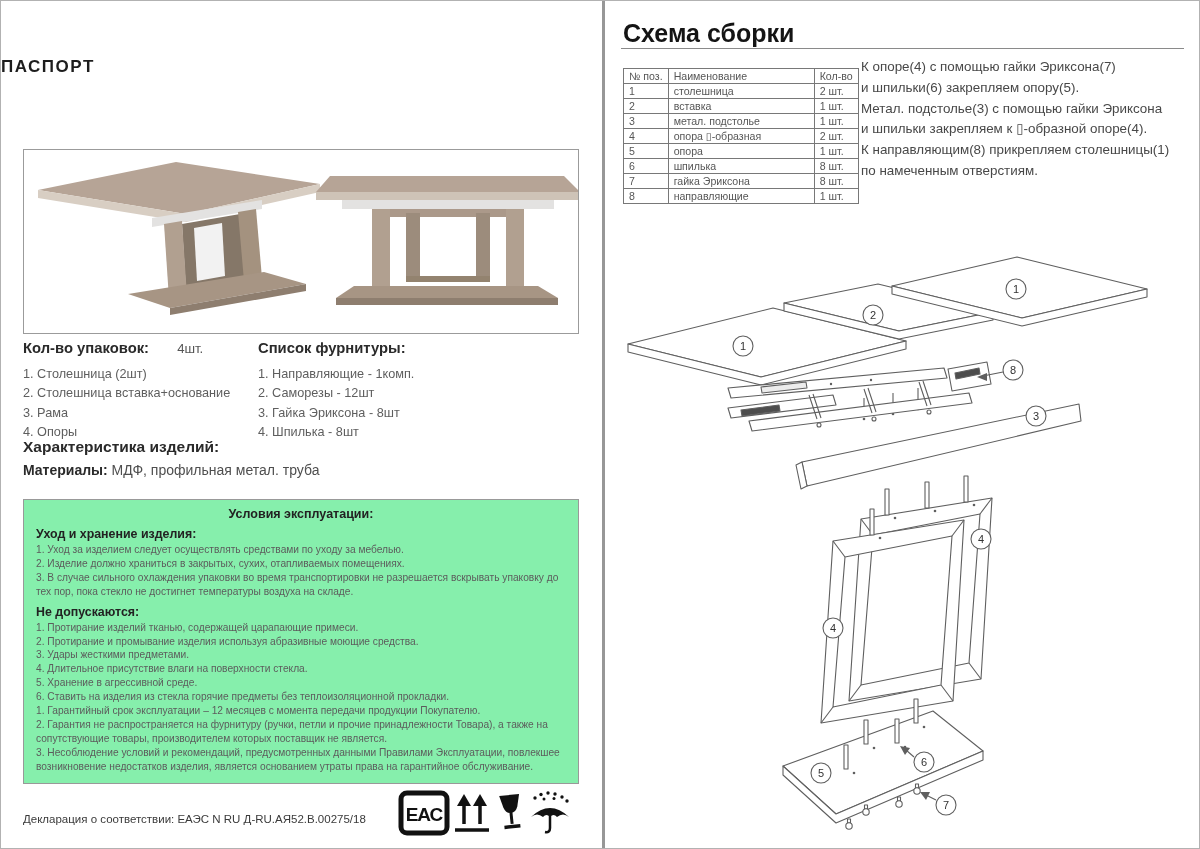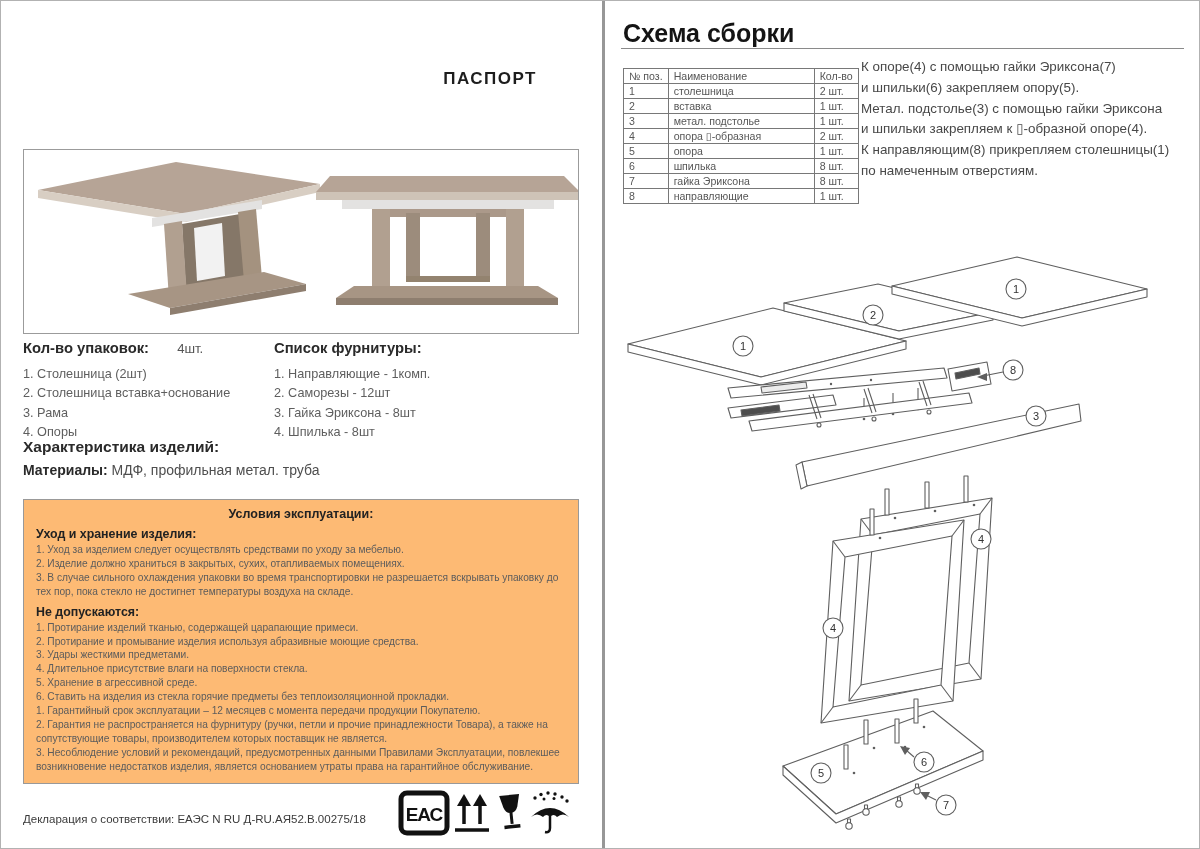--- a/index.html
+++ b/index.html
@@ -4,32 +4,32 @@
 <style>
   html,body{margin:0;padding:0;background:#e8e8e8;}
   *{box-sizing:border-box;}
   .sheet{
     position:relative;width:1200px;height:849px;background:#ffffff;
     border:1px solid #b2b2b2;overflow:hidden;
     font-family:"Liberation Sans","DejaVu Sans",sans-serif;color:#333;
   }
   .abs{position:absolute;}
   
-  .lp-title{left:0;top:68px;width:536px;text-align:right;font-size:17px;font-weight:bold;
+  .lp-title{left:0;top:56px;width:536px;text-align:left;font-size:17px;font-weight:bold;
     letter-spacing:1.5px;color:#1d1d1d;}
   .img-box{left:22px;top:148px;width:556px;height:185px;border:1px solid #9b9b9b;background:#fff;}
   .col{top:338px;width:235px;font-size:12.7px;line-height:19.5px;color:#5e5e5e;}
   .col-left{left:22px;}
-  .col-right{left:257px;margin-left:16px;}
+  .col-right{left:257px;}
   .col h3{margin:0 0 6px 0;font-size:14.8px;color:#2a2a2a;}
   .col h3 .cnt{font-weight:normal;font-size:13.2px;color:#555;margin-left:24px;}
   .char-h{left:22px;top:437px;font-size:15.5px;font-weight:bold;color:#2a2a2a;}
   .materials{left:22px;top:461px;font-size:14px;color:#4e4e4e;}
   .materials b{color:#2a2a2a;}
-  .cond-box{left:22px;top:498px;width:556px;border:1px solid #999;background:#fdba74;padding:7px 12px 9px 12px;}
+  .cond-box{left:22px;top:498px;width:556px;border:1px solid #999;background:#86efac;padding:7px 12px 9px 12px;}
   .cond-title{text-align:center;font-size:12.5px;font-weight:bold;color:#222;margin-bottom:2px;}
   .cond-box h4{margin:6px 0 2px 0;font-size:12.4px;color:#222;}
   .cond-box .itm{font-size:10.2px;line-height:13.9px;color:#5c5c5c;}
   .decl{left:22px;top:812px;font-size:11.5px;color:#3a3a3a;}
   .marks{left:396px;top:787px;width:200px;height:50px;display:flex;align-items:center;}
   
   .divider{left:601px;top:0;width:3px;height:849px;background:#979797;}
   
   .rp-title{left:622px;top:18px;font-size:25px;font-weight:bold;color:#141414;}
   .rp-rule{left:620px;top:47px;width:563px;height:1px;background:#8a8a8a;}

